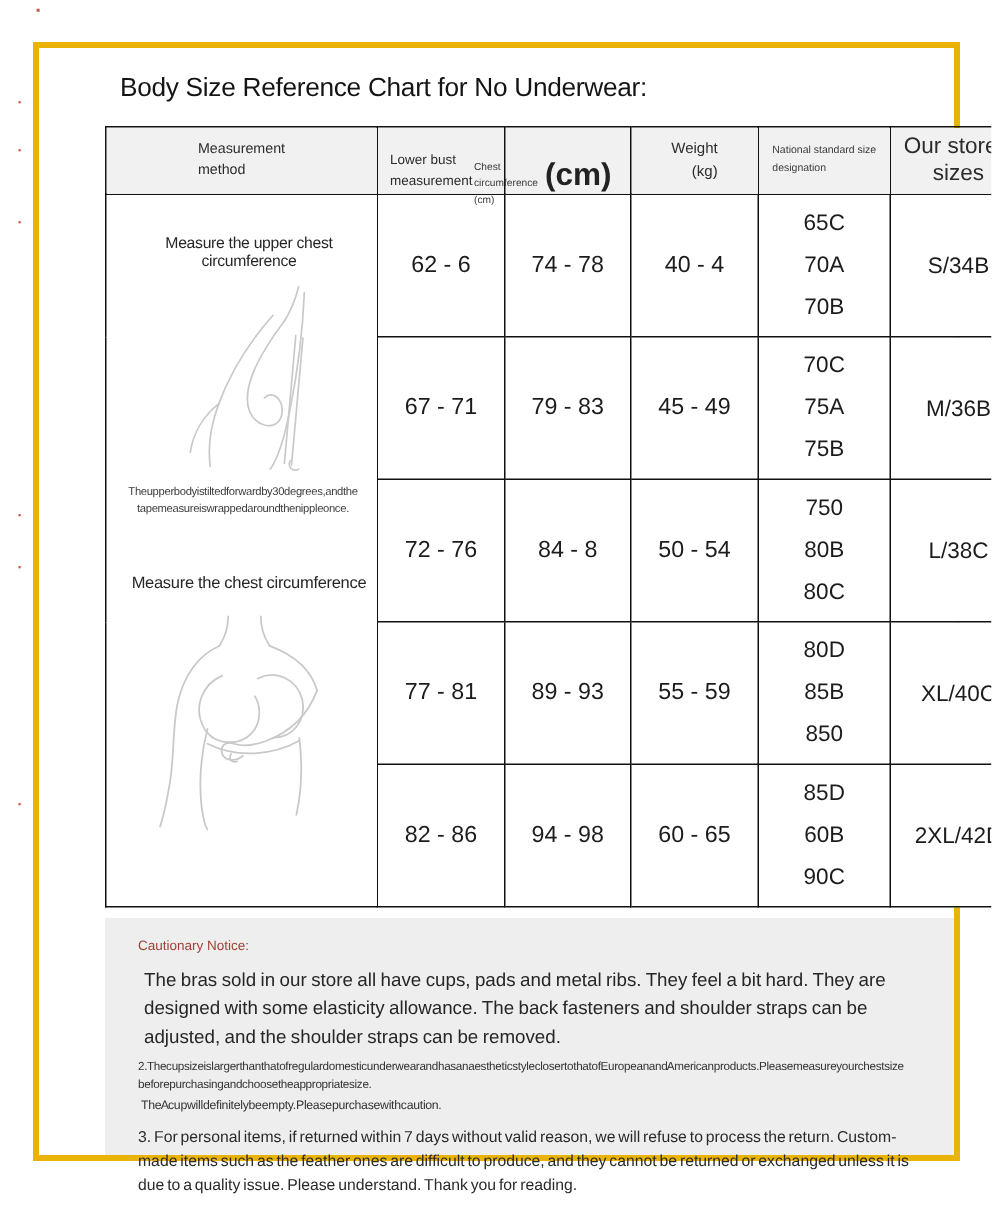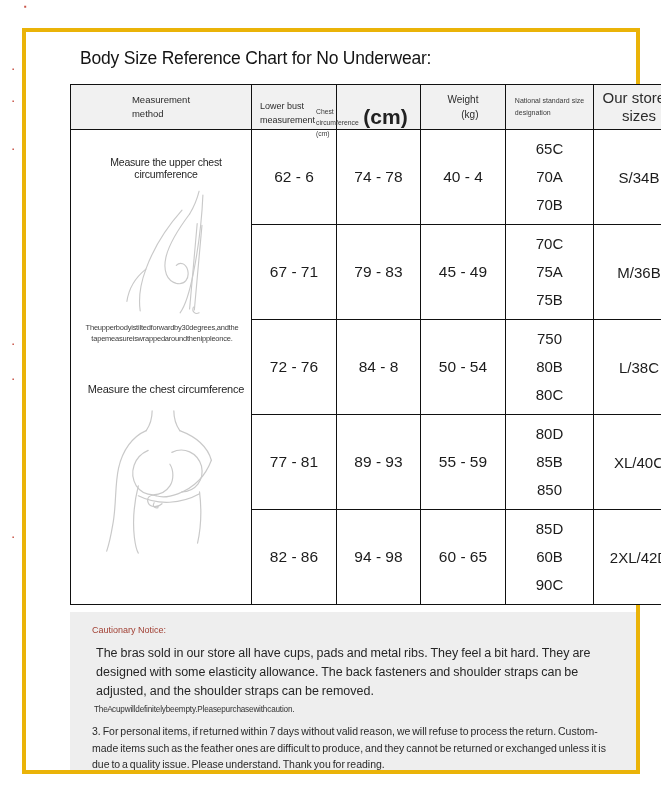--- a/index.html
+++ b/index.html
@@ -209,18 +209,19 @@
           <div class="national-line">90C</div>
         </td>
         <td class="store-cell">2XL/42D</td>
       </tr>
     </tbody>
       </table>
 
     <div id="notice">
       <div id="notice-title">Cautionary Notice:</div>
       <div class="notice-p1">The bras sold in our store all have cups, pads and metal ribs. They feel a bit hard. They are designed with some elasticity allowance. The back fasteners and shoulder straps can be adjusted, and the shoulder straps can be removed.</div>
+      <div class="notice-p2">2. The cup size is larger than that of regular domestic underwear and has an aesthetic style closer to that of European and American products. Please measure your chest size before purchasing and choose the appropriate size.</div>
       <div class="notice-p3">The A cup will definitely be empty. Please purchase with caution.</div>
       <div class="notice-p4">3. For personal items, if returned within 7 days without valid reason, we will refuse to process the return. Custom-made items such as the feather ones are difficult to produce, and they cannot be returned or exchanged unless it is due to a quality issue. Please understand. Thank you for reading.</div>
     </div>
 
   </div>
 </div>
 
 </body></html>

